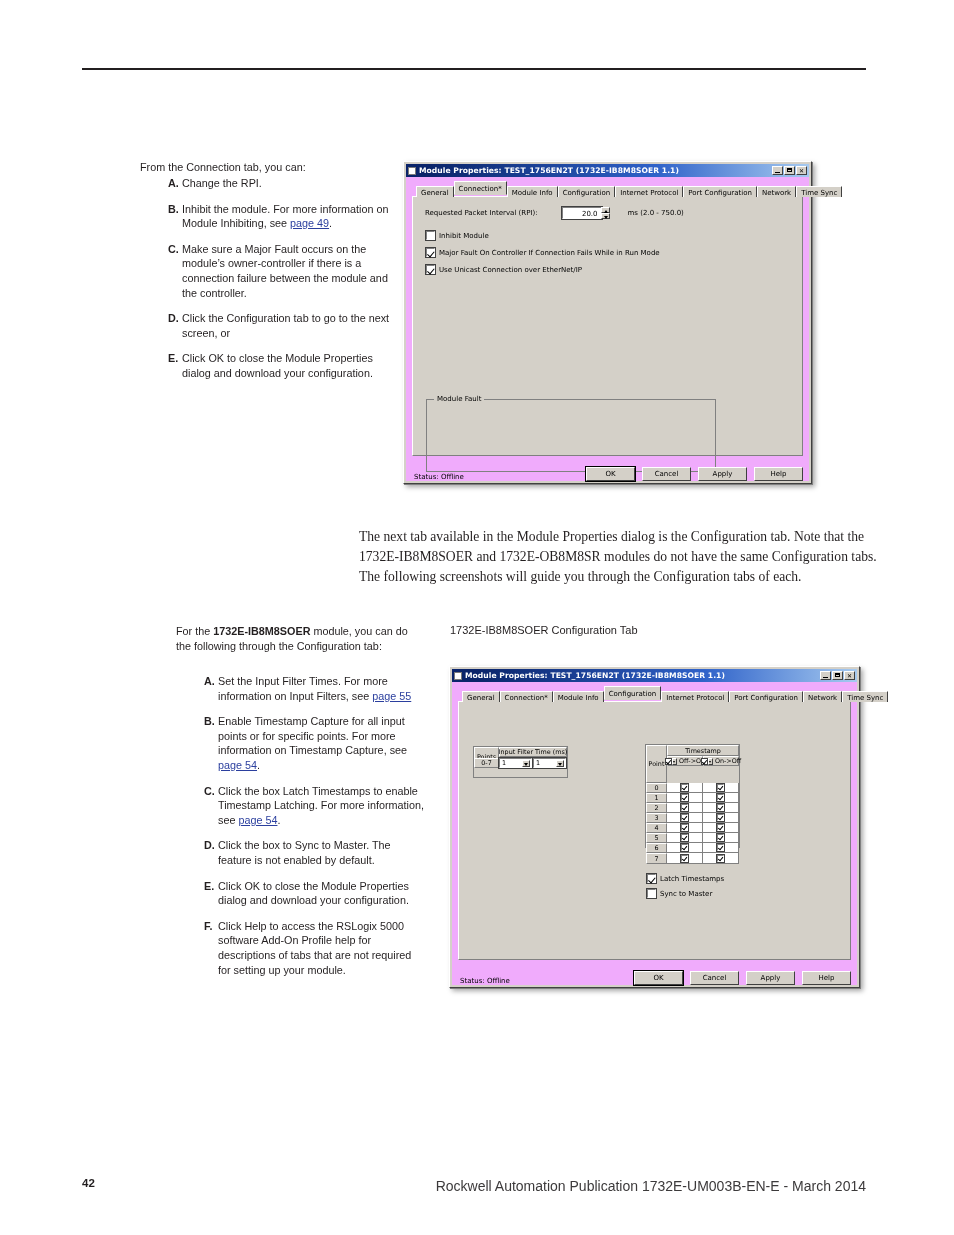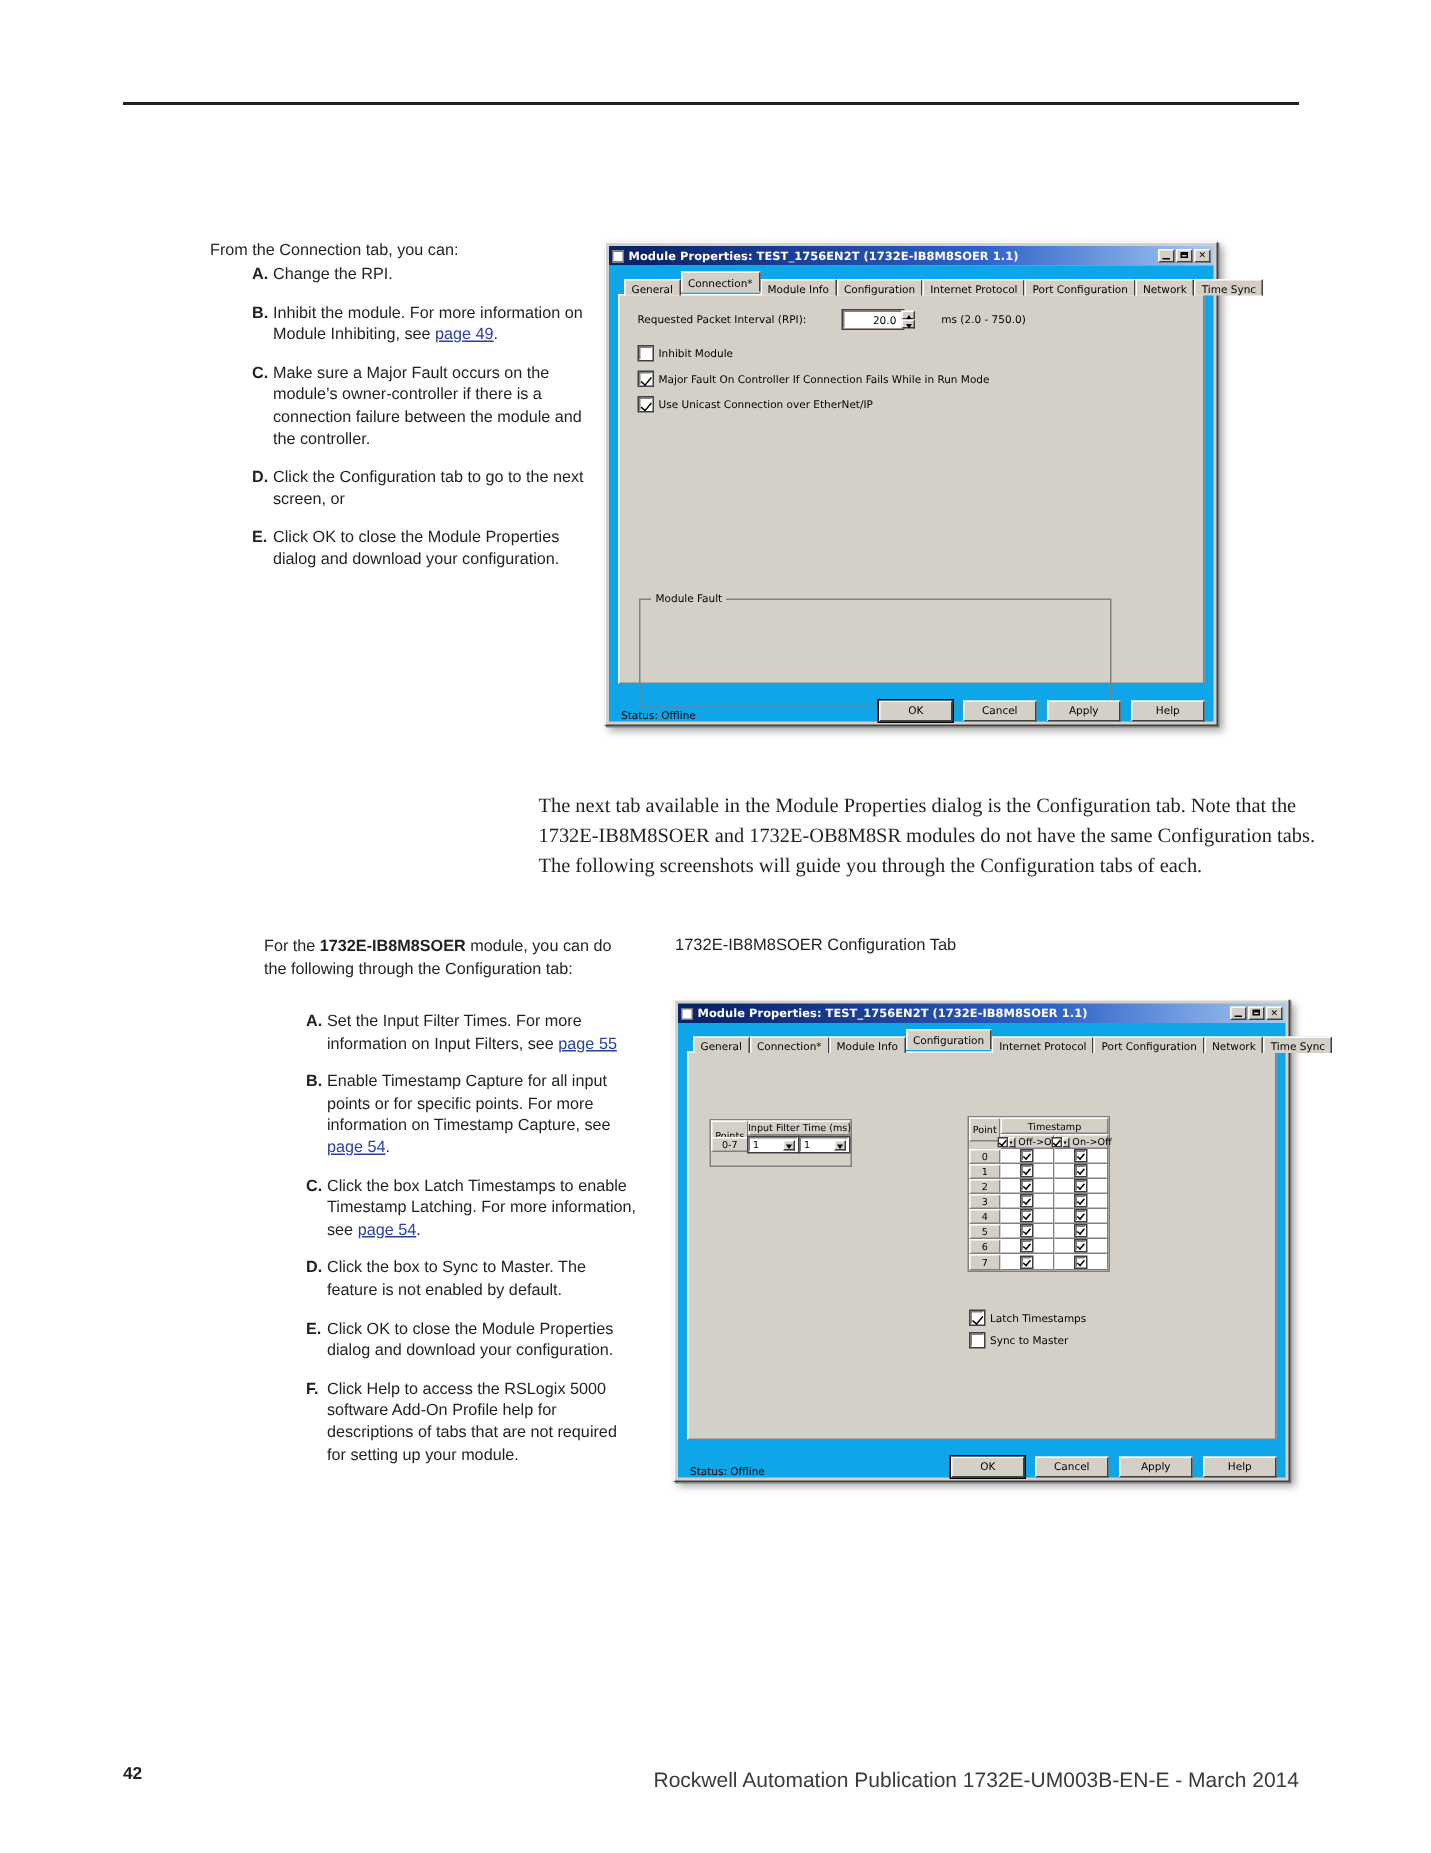--- a/index.html
+++ b/index.html
@@ -191,21 +191,21 @@
     box-sizing: border-box;
   }
   .tb-btn.close {
     font-family: "DejaVu Sans", sans-serif;
     font-weight: bold;
   }
 
   .win-body {
     position: relative;
     height: calc(100% - 13px);
-    background: #0ea5e9;
+    background: #f0abfc;
     padding: 5px 6px 5px 6px;
     box-sizing: border-box;
   }
 
   
   .tabstrip {
     display: flex;
     align-items: flex-end;
     height: 14px;
     position: relative;
@@ -606,21 +606,21 @@
       </div>
       <div class="chk-row" style="left:13px; top:51px;">
         <span class="cbox checked"></span>
         <span class="lbl">Major Fault On Controller If Connection Fails While in Run Mode</span>
       </div>
       <div class="chk-row" style="left:13px; top:68px;">
         <span class="cbox checked"></span>
         <span class="lbl">Use Unicast Connection over EtherNet/IP</span>
       </div>
 
-      <div class="groupbox" style="left:13px; top:202px; width:315px; height:73px;">
+      <div class="groupbox" style="left:13px; top:202px; width:290px; height:73px;">
         <span class="gb-title">Module Fault</span>
       </div>
     </div>
 
     <div class="statusbar">
       <span class="status-text">Status:  Offline</span>
       <span class="btnrow">
         <span class="wbtn default">OK</span>
         <span class="wbtn">Cancel</span>
         <span class="wbtn">Apply</span>
@@ -711,21 +711,21 @@
             <span class="combo">
                 <span>1</span>
                 <span class="arrow"></span>
               </span>
           </div>
         </div>
       </div>
 
       <div class="grid tsgrid">
         <div class="trow">
-          <div class="gcell ghdr c-pt" style="height:16px;">Point</div>
+          <div class="gcell ghdr c-pt" style="height:38px;">Point</div>
           <div style="display:flex;flex-direction:column;">
             <div class="gcell ghdr c-ts" style="height:11px;">Timestamp</div>
             <div style="display:flex;">
               <div class="gcell ghdr c-half" style="height:10px;">
                 <span class="hdr-combochk">
                     <span class="mini-chk"></span>
                     <span class="mini-arrow"></span>
                   </span>
                   <span>Off-&gt;On</span>
               </div>

